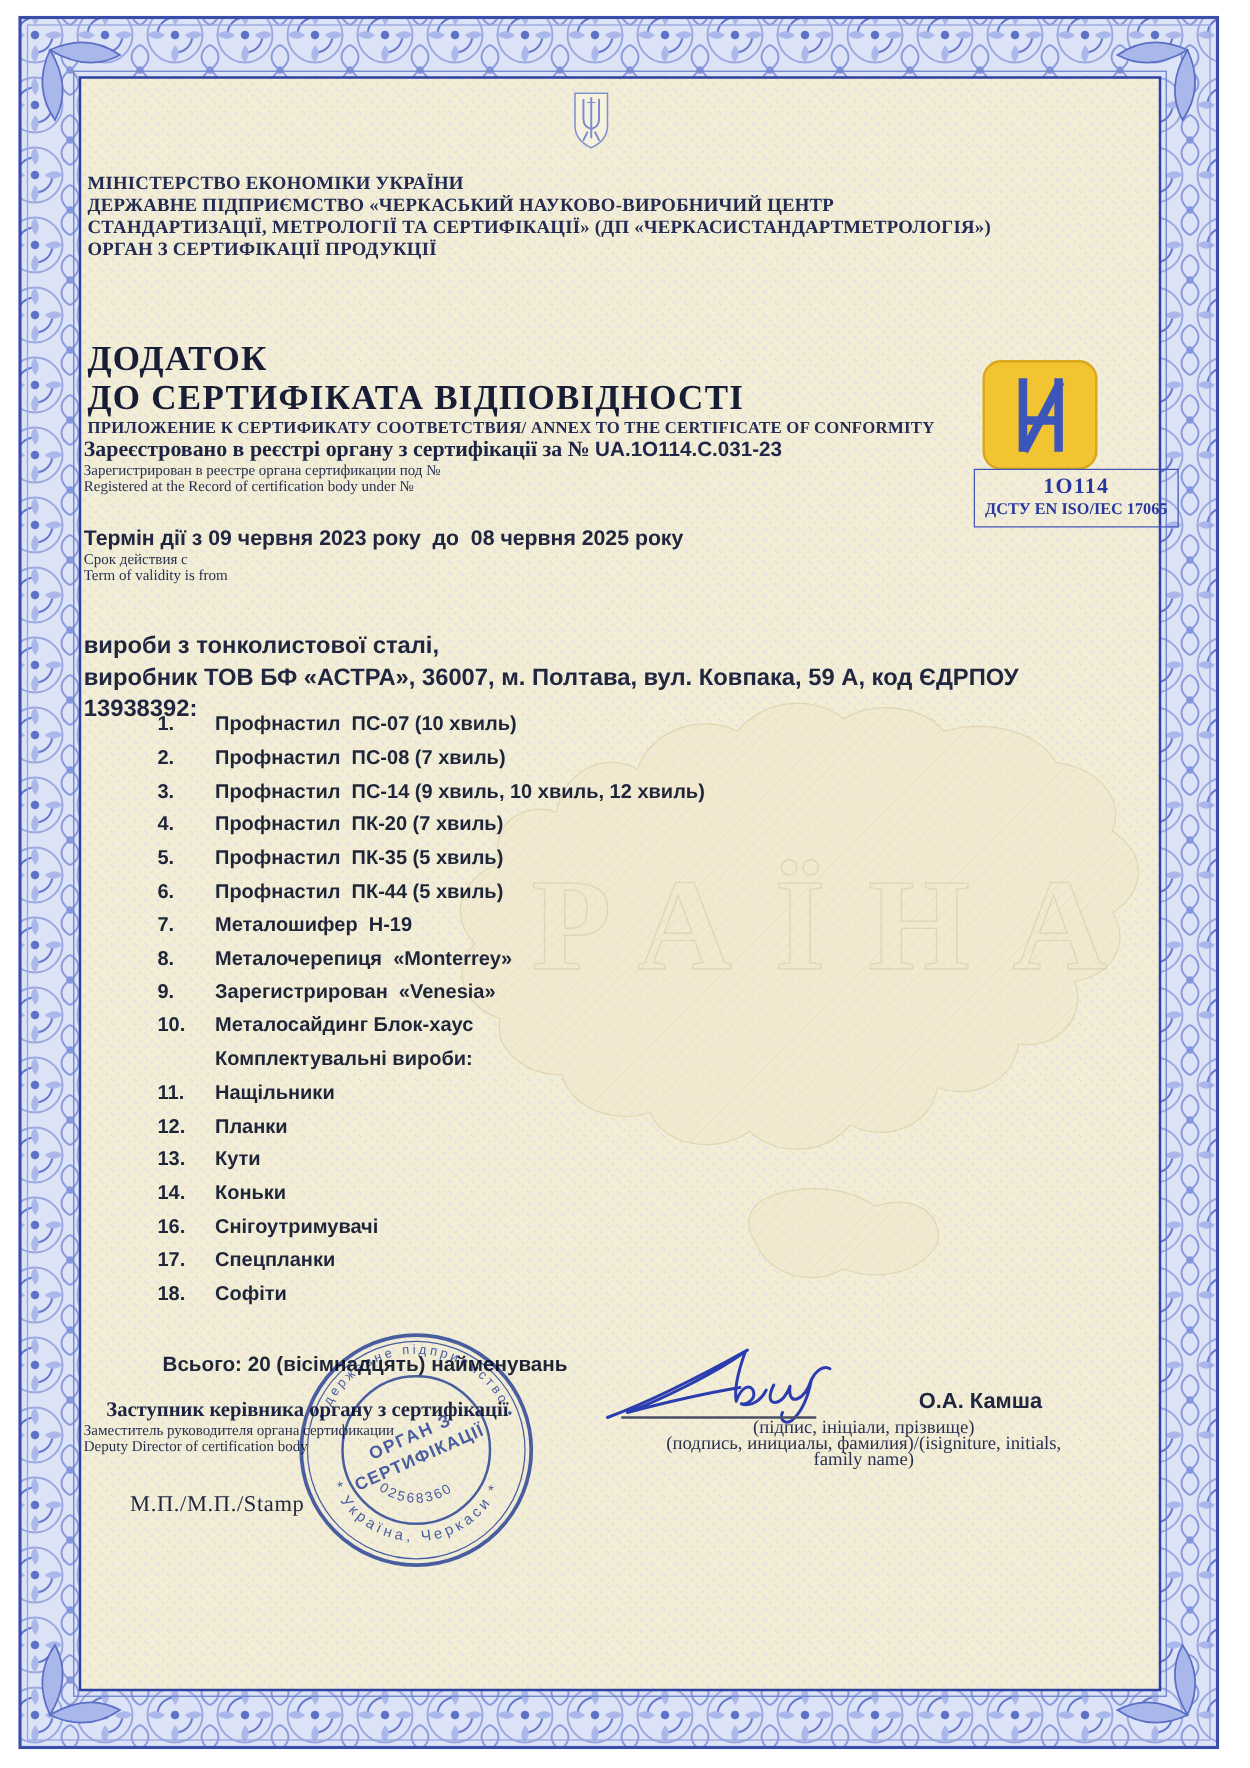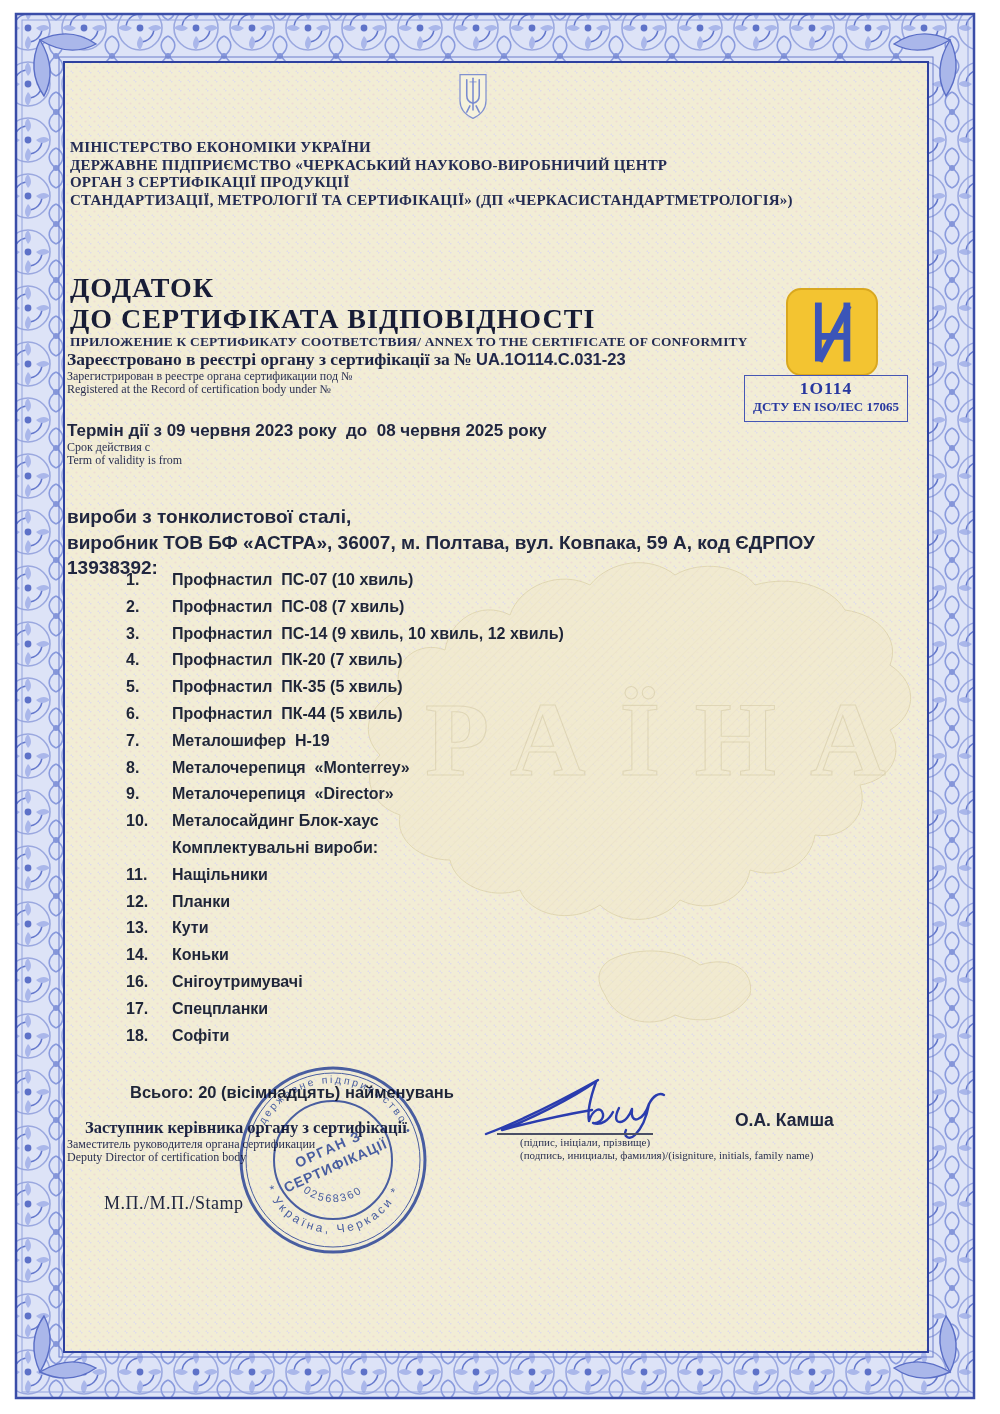--- a/index.html
+++ b/index.html
@@ -16,24 +16,24 @@
   .fine{font-family:"Liberation Serif",serif;font-size:12px;line-height:13px;color:#2a3050;}
   .validity-main{font-family:"Liberation Sans","DejaVu Sans",sans-serif;font-weight:bold;font-size:17px;color:#20263f;}
   .prod{font-family:"Liberation Sans","DejaVu Sans",sans-serif;font-weight:bold;font-size:19px;line-height:25.5px;color:#20263f;}
   .row{height:26.8px;font-family:"Liberation Sans","DejaVu Sans",sans-serif;font-weight:bold;font-size:16px;color:#1f2538;}
   .row .num{display:inline-block;width:46px;}
   .row .txt{white-space:pre;}
   .total{font-family:"Liberation Sans","DejaVu Sans",sans-serif;font-weight:bold;font-size:16.5px;color:#1f2538;}
   .sig-title{font-family:"Liberation Serif",serif;font-weight:bold;font-size:16.5px;color:#1c2342;margin-left:18px;}
   .mp{font-family:"Liberation Serif",serif;font-size:18px;color:#20263f;letter-spacing:.5px;}
   .sig-name{font-family:"Liberation Sans","DejaVu Sans",sans-serif;font-weight:bold;font-size:17.5px;color:#20263f;}
-  .sig-labels{font-family:"Liberation Serif",serif;font-size:11px;line-height:12.8px;color:#2a3050;}
+  .sig-labels{font-family:"Liberation Serif",serif;font-size:15px;line-height:12.8px;color:#2a3050;text-align:center;}
   .naau{position:absolute;left:786px;top:288px;width:88px;height:84px;border-radius:15px;
         background:#f3c431;border:2px solid #d9a81f;display:flex;align-items:center;justify-content:center;}
-  .accred-box{position:absolute;left:744px;top:375px;width:162px;height:45px;border:1.5px solid #4556b4;
+  .accred-box{position:absolute;left:779px;top:375px;width:162px;height:45px;border:1.5px solid #4556b4;
         text-align:center;color:#27379f;}
   .accred-code{font-family:"Liberation Serif",serif;font-weight:bold;font-size:17.5px;line-height:21px;color:#27379f;letter-spacing:1px;margin-top:2px;}
   .accred-std{font-family:"Liberation Serif",serif;font-weight:bold;font-size:13px;line-height:15px;color:#27379f;}
   .stamp{position:absolute;left:228px;top:1055px;width:210px;height:210px;opacity:.85;mix-blend-mode:multiply;}
   .sigline{position:absolute;left:497px;top:1133px;width:156px;height:1.5px;background:#4a4f66;}
   .sig-svg{position:absolute;left:478px;top:1068px;width:200px;height:80px;}
 </style>
 </head>
 <body>
 
@@ -109,22 +109,22 @@
       <path d="M50 9 V57"></path>
       <path d="M50 57 V70"></path>
       <path d="M44 62 L38 74 M56 62 L62 74"></path>
       <path d="M44 16 H50 M50 16 H56" stroke-width="1.6"></path>
     </g>
   </svg>
 
   <div class="abs ctr" style="left:70px;top:139px;width:836px;">
     <div class="hdr-line">МІНІСТЕРСТВО ЕКОНОМІКИ УКРАЇНИ</div>
     <div class="hdr-line">ДЕРЖАВНЕ ПІДПРИЄМСТВО «ЧЕРКАСЬКИЙ НАУКОВО-ВИРОБНИЧИЙ ЦЕНТР</div>
+    <div class="hdr-line">СТАНДАРТИЗАЦІЇ, МЕТРОЛОГІЇ ТА СЕРТИФІКАЦІЇ» (ДП «ЧЕРКАСИСТАНДАРТМЕТРОЛОГІЯ»)</div>
     <div class="hdr-line">ОРГАН З СЕРТИФІКАЦІЇ ПРОДУКЦІЇ</div>
-    <div class="hdr-line">СТАНДАРТИЗАЦІЇ, МЕТРОЛОГІЇ ТА СЕРТИФІКАЦІЇ» (ДП «ЧЕРКАСИСТАНДАРТМЕТРОЛОГІЯ»)</div>
   </div>
 
   <div class="abs ctr" style="left:70px;top:272px;width:836px;">
     <div class="title1">ДОДАТОК</div>
     <div class="title1">ДО СЕРТИФІКАТА ВІДПОВІДНОСТІ</div>
     <div class="title-sub">ПРИЛОЖЕНИЕ К СЕРТИФИКАТУ СООТВЕТСТВИЯ/ ANNEX TO THE CERTIFICATE OF CONFORMITY</div>
   </div>
 
   <div class="naau">
     <svg width="62" height="62" viewBox="0 0 100 100">
@@ -162,21 +162,21 @@
 
   <div class="abs" style="left:126px;top:571px;width:720px;">
     <div class="row"><span class="num">1.</span><span class="txt">Профнастил  ПС-07 (10 хвиль)</span></div>
     <div class="row"><span class="num">2.</span><span class="txt">Профнастил  ПС-08 (7 хвиль)</span></div>
     <div class="row"><span class="num">3.</span><span class="txt">Профнастил  ПС-14 (9 хвиль, 10 хвиль, 12 хвиль)</span></div>
     <div class="row"><span class="num">4.</span><span class="txt">Профнастил  ПК-20 (7 хвиль)</span></div>
     <div class="row"><span class="num">5.</span><span class="txt">Профнастил  ПК-35 (5 хвиль)</span></div>
     <div class="row"><span class="num">6.</span><span class="txt">Профнастил  ПК-44 (5 хвиль)</span></div>
     <div class="row"><span class="num">7.</span><span class="txt">Металошифер  Н-19</span></div>
     <div class="row"><span class="num">8.</span><span class="txt">Металочерепиця  «Monterrey»</span></div>
-    <div class="row"><span class="num">9.</span><span class="txt">Металочерепиця  «Director»</span></div>
+    <div class="row"><span class="num">9.</span><span class="txt">Зарегистрирован  «Venesia»</span></div>
     <div class="row"><span class="num">10.</span><span class="txt">Металосайдинг Блок-хаус</span></div>
     <div class="row"><span class="num"></span><span class="txt">Комплектувальні вироби:</span></div>
     <div class="row"><span class="num">11.</span><span class="txt">Нащільники</span></div>
     <div class="row"><span class="num">12.</span><span class="txt">Планки</span></div>
     <div class="row"><span class="num">13.</span><span class="txt">Кути</span></div>
     <div class="row"><span class="num">14.</span><span class="txt">Коньки</span></div>
     <div class="row"><span class="num">16.</span><span class="txt">Снігоутримувачі</span></div>
     <div class="row"><span class="num">17.</span><span class="txt">Спецпланки</span></div>
     <div class="row"><span class="num">18.</span><span class="txt">Софіти</span></div>
   </div>

